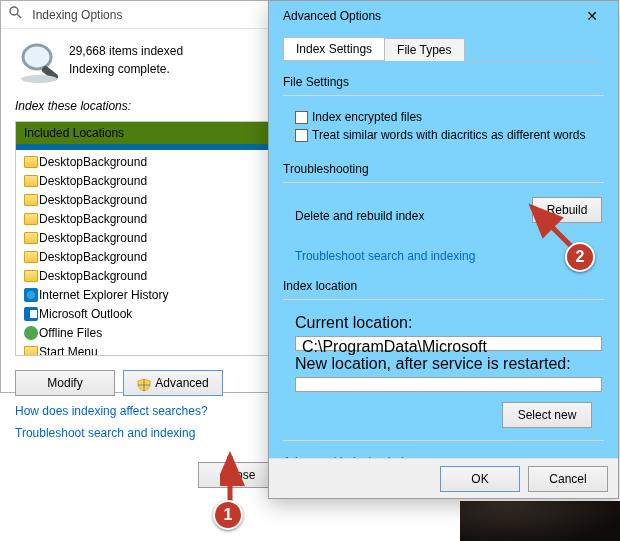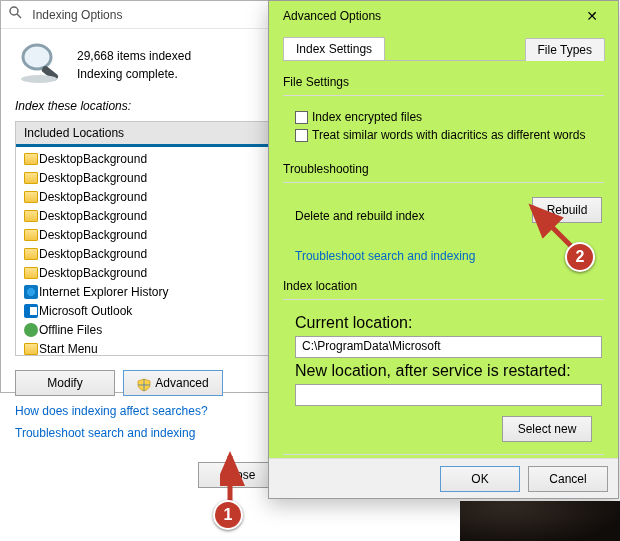--- a/index.html
+++ b/index.html
@@ -4,58 +4,58 @@
 <style>
   * { box-sizing: border-box; }
   html, body { margin: 0; padding: 0; font-family: "Segoe UI", Tahoma, sans-serif; font-size: 12px; color: #000; background: #fff; }
   .root { position: relative; width: 620px; height: 541px; overflow: hidden; }
 
   
   .win1 { position: absolute; left: 0; top: 0; width: 480px; height: 393px; border: 1px solid #b0b0b0; background: #fff; }
   .win1-title { height: 28px; line-height: 28px; padding-left: 8px; font-size: 12px; color: #444; border-bottom: 1px solid #e6e6e6; }
   .win1-title .sysicon { display: inline-block; vertical-align: middle; margin-right: 6px; }
   .win1-body { padding: 10px 14px 8px 14px; }
-  .status-row { display: flex; gap: 12px; align-items: flex-end; margin-bottom: 14px; }
+  .status-row { display: flex; gap: 4px; align-items: center; margin-bottom: 14px; }
   .mag-icon { width: 50px; height: 46px; }
   .status-txt div { margin-bottom: 4px; }
   .sec-label { margin: 4px 0 8px 0; font-style: italic; }
   .listbox { border: 1px solid #c7c7c7; height: 235px; overflow: hidden; }
-  .list-head { background: #e5e5e5; padding: 4px 8px; border-bottom: 3px solid #0369a1; font-size: 12px; }
+  .list-head { background: #4d7c0f; padding: 4px 8px; border-bottom: 6px solid #0369a1; font-size: 12px; }
   .list-body { padding: 2px 0 2px 8px; }
   .li { display: flex; align-items: center; gap: 1px; height: 19px; font-size: 12px; }
   .li .folder-ic { width: 14px; height: 12px; background: linear-gradient(#ffe28a,#f3c646); border-radius: 1px; border: 1px solid #d9a500; }
   .li .ie-ic, .li .outlook-ic, .li .offline-ic { width: 14px; height: 14px; border-radius: 2px; }
   .li .ie-ic { background: radial-gradient(circle at 50% 50%, #2aa0e8 40%, #0a78c2 42%); }
   .li .outlook-ic { background:#0072c6; position:relative; }
   .li .outlook-ic::after{content:"";position:absolute;right:1px;top:3px;width:7px;height:8px;background:#fff;}
   .li .offline-ic { background:#4ea64e;border-radius:50%; }
   .scroll-stub { position:absolute; right:1px; top:0; width:16px; height:100%; background:#f0f0f0; border-left:1px solid #ddd;}
   .listbox{position:relative;}
   .btn-row { display:flex; gap:8px; margin-top:14px; }
   .btn { height:26px; min-width:100px; border:1px solid #9c9c9c; background:linear-gradient(#f5f5f5,#e7e7e7); font-size:12px; line-height:24px; text-align:center; display:inline-flex; align-items:center; justify-content:center; gap:4px; padding:0 10px;}
   .btn.primary{border-color:#5b9bd5;}
   .shield { width:14px; height:14px; }
   .link { color:#0066cc; margin-top:8px; display:inline-block; }
   .close-row{ text-align:center; margin-top:22px;}
 
   
-  .win2 { position:absolute; left:268px; top:0; width:351px; height:499px; border:1px solid #9c9c9c; background:#bef264; box-shadow:0 6px 20px rgba(0,0,0,0.25); z-index:5;}
+  .win2 { position:absolute; left:268px; top:0; width:351px; height:499px; border:1px solid #9c9c9c; background:#7dd3fc; box-shadow:0 6px 20px rgba(0,0,0,0.25); z-index:5;}
   .win2-title { height:30px; display:flex; align-items:center; justify-content:space-between; padding:0 6px 0 14px; font-size:12px;}
   .close-x { width:40px; height:24px; text-align:center; line-height:24px; font-size:14px; }
   .win2-body{ padding:6px 14px 8px 14px; }
-  .tabs{ display:flex; border-bottom:1px solid #bcbcbc;justify-content:space-between; }
+  .tabs{ display:flex; border-bottom:1px solid #bcbcbc; }
   .tab{ padding:4px 12px; border:1px solid #bcbcbc; border-bottom:none; background:#fff; margin-right:-1px; font-size:12px; border-top-left-radius:2px; border-top-right-radius:2px; }
   .tab.inactive{ background:#f3f3f3; position:relative; top:1px;}
   .group{ margin-top:14px; }
   .group-title{ font-size:12px; margin-bottom:6px; }
   .group-box{ border-top:1px solid #d9d9d9; padding:10px 0 2px 12px; }
   .check-row{ display:flex; align-items:center; gap:4px; margin:4px 0; font-size:12px;}
   .checkbox{ width:13px; height:13px; border:1px solid #636363; background:#fff; }
   .inline-row{ display:flex; align-items:flex-end; justify-content:space-between; margin:4px 0 18px 12px; padding-right:2px;}
-  .txtfield{ height:22px; border:1px solid #a0a0a0; width:100%; padding:0 6px; font-size:12px; line-height:19px; background:#fff;}
+  .txtfield{ height:15px; border:1px solid #a0a0a0; width:100%; padding:0 6px; font-size:16px; line-height:19px; background:#fff;}
   .field-label{ font-size:16px; margin:4px 0 4px 12px;}
   .sel-row{ display:flex; justify-content:flex-end; margin:10px 12px 0 0;}
   .hr{ border-top:1px solid #d9d9d9; margin:10px 0 6px 0;}
   .win2-footer{ position:absolute; left:0; right:0; bottom:0; height:40px; background:#f0f0f0; border-top:1px solid #ddd; display:flex; align-items:center; justify-content:flex-end; gap:8px; padding-right:10px;}
 
   
   .badge{ position:absolute; width:30px; height:30px; border-radius:50%; background:#c0392b; color:#fff; font-size:16px; font-weight:bold; display:flex; align-items:center; justify-content:center; border:2px solid #fff; box-shadow:0 1px 3px rgba(0,0,0,0.5); z-index:20;}
   .arrow-svg{ position:absolute; z-index:19; pointer-events:none; }
 
   

